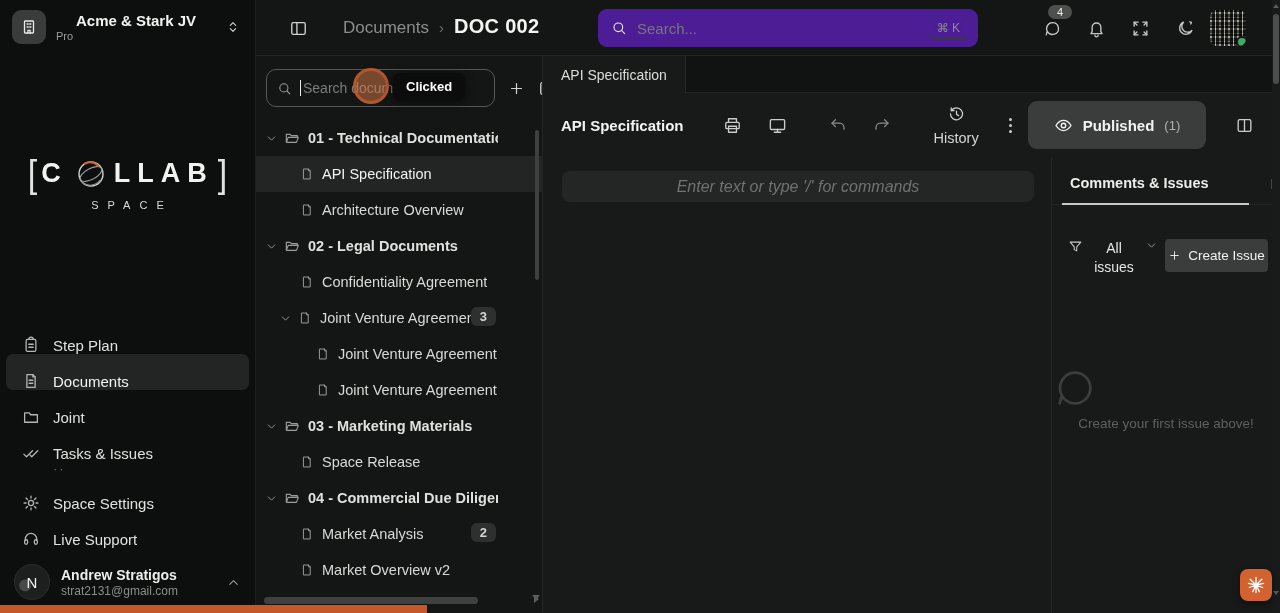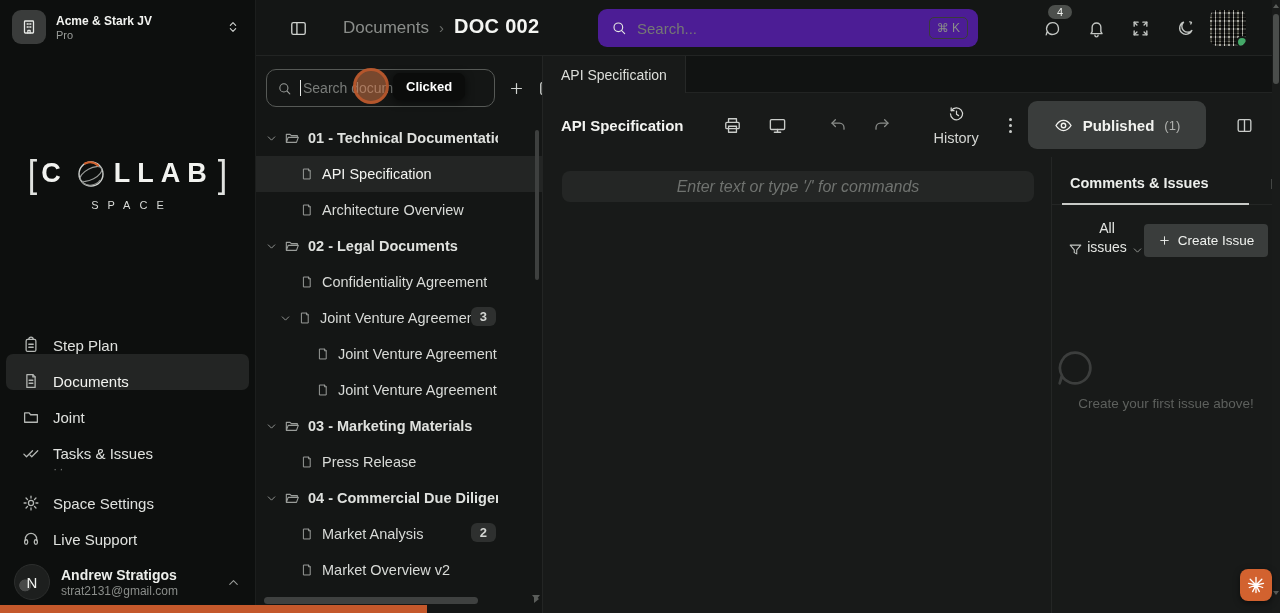--- a/index.html
+++ b/index.html
@@ -5,21 +5,21 @@
   * { margin:0; padding:0; box-sizing:border-box; }
   html,body { width:1280px; height:613px; overflow:hidden; }
   body { font-family:"Liberation Sans", sans-serif; background:#141615; color:#e4e6e3; position:relative; }
   .ic { stroke:currentColor; fill:none; stroke-width:1.7; stroke-linecap:round; stroke-linejoin:round; display:block; }
 
   
   .sidebar { position:absolute; left:0; top:0; width:256px; height:613px; background:#0d0f0e; border-right:1px solid #1c1e1d; }
   .ws { display:flex; align-items:center; gap:10px; padding:10px 12px; }
   .ws-icon { width:34px; height:34px; border-radius:9px; background:#3a3c3b; color:#e8eae7; display:flex; align-items:center; justify-content:center; flex:0 0 auto; }
   .ws-meta { flex:1; min-width:0; }
-  .ws-name { font-size:12px; font-weight:bold; color:#f2f3f0; }
+  .ws-name { font-size:15px; font-weight:bold; color:#f2f3f0;margin-left:20px; }
   .ws-plan { font-size:11px; color:#9a9d9a; margin-top:1px; }
   .ws-caret { color:#cfd2cf; padding:2px; }
   .logo { margin-top:100px; text-align:center; user-select:none; }
   .logo-row { display:flex; align-items:center; justify-content:center; gap:4px; color:#f2f3f0; }
   .logo-bracket { font-size:34px; font-weight:300; color:#e0e2df; transform:scaleY(1.15); }
   .logo-txt { font-size:27px; font-weight:bold; letter-spacing:7px; }
   .logo-globe { width:34px; height:34px; margin:0 2px; }
   .logo-sub { font-size:11px; letter-spacing:9px; color:#d8dad7; margin-top:6px; padding-left:9px; }
   .nav { position:absolute; top:318px; left:0; right:0; }
   .nav-item { display:flex; align-items:flex-end; gap:13px; height:36px; padding:0 10px 0 16px; margin:0 6px; border-radius:7px; color:#dfe1de; font-size:15px; cursor:pointer; }
@@ -100,21 +100,21 @@
   .content { flex:1; display:flex; min-height:0; }
   .editor { flex:1; position:relative; }
   .editor-ph { position:absolute; left:19px; right:17px; top:14px; height:31px; background:#242625; border-radius:8px; display:flex; align-items:center; justify-content:center; font-style:italic; font-size:16px; color:#6f726f; }
 
   
   .rpanel { width:229px; flex:0 0 auto; border-left:1px solid #242625; position:relative; overflow:hidden; }
   .rtabs { display:flex; align-items:flex-end; height:48px; border-bottom:1px solid #242625; padding-left:10px; white-space:nowrap; }
   .rtab { font-size:14.5px; padding:0 8px 12px; cursor:pointer; }
   .rtab.on { color:#eceeeb; font-weight:bold; border-bottom:2px solid #c8cac7; margin-bottom:-1px; padding-right:40px;margin-top:40px; }
   .rtab.off { color:#9a9d9a; margin-left:14px; }
-  .filter-row { display:flex; align-items:flex-end; gap:0; padding:14px 12px 0 16px; }
+  .filter-row { display:flex; align-items:flex-start; gap:7px; padding:14px 12px 0 16px;margin-top:20px; }
   .funnel { color:#c4c7c4; flex:0 0 auto; cursor:pointer; }
   .filter-label { width:48px; text-align:center; font-size:14px; color:#e4e6e3; line-height:1.35; cursor:pointer; }
   .filter-caret { color:#9a9d9a; flex:0 0 auto; cursor:pointer; }
   .create-btn { flex:1; height:33px; background:#3a3d3c; border:none; border-radius:4px; color:#f0f2ef; font-size:13.5px; font-family:inherit; display:flex; align-items:center; justify-content:center; gap:7px; cursor:pointer; }
   .rempty { margin-top:88px; text-align:center; }
   .rempty .bub { color:#3c3e3d; margin:0 auto 18px; width:46px; }
   .rempty-title { font-size:15px; color:#8a8d8a; }
   .rempty-sub { font-size:13.5px; color:#5d605d; margin-top:5px; }
 
   
@@ -418,21 +418,21 @@
         </span>
       <span class="tlabel">03 - Marketing Materials</span>
     </div>
     <div class="trow lvl1">
       <span class="tic">
           <svg class="ic" width="14" height="14" viewBox="0 0 24 24">
             <path d="M6.5 3.5h8l3 3v14h-11z"></path>
             <path d="M14.5 3.5v3h3"></path>
           </svg>
         </span>
-      <span class="tlabel">Press Release</span>
+      <span class="tlabel">Space Release</span>
     </div>
     <div class="trow lvl0">
       <span class="chv">
           <svg class="ic" width="13" height="13" viewBox="0 0 24 24">
             <path d="M6 9l6 6 6-6"></path>
           </svg>
         </span>
       <span class="tic">
           <svg class="ic" width="16" height="16" viewBox="0 0 24 24">
             <path d="M3.5 18.5v-12h5.5l2 2h9v2.5M3.5 18.5l2.8-7.5h15.2l-2.8 7.5z"></path>

